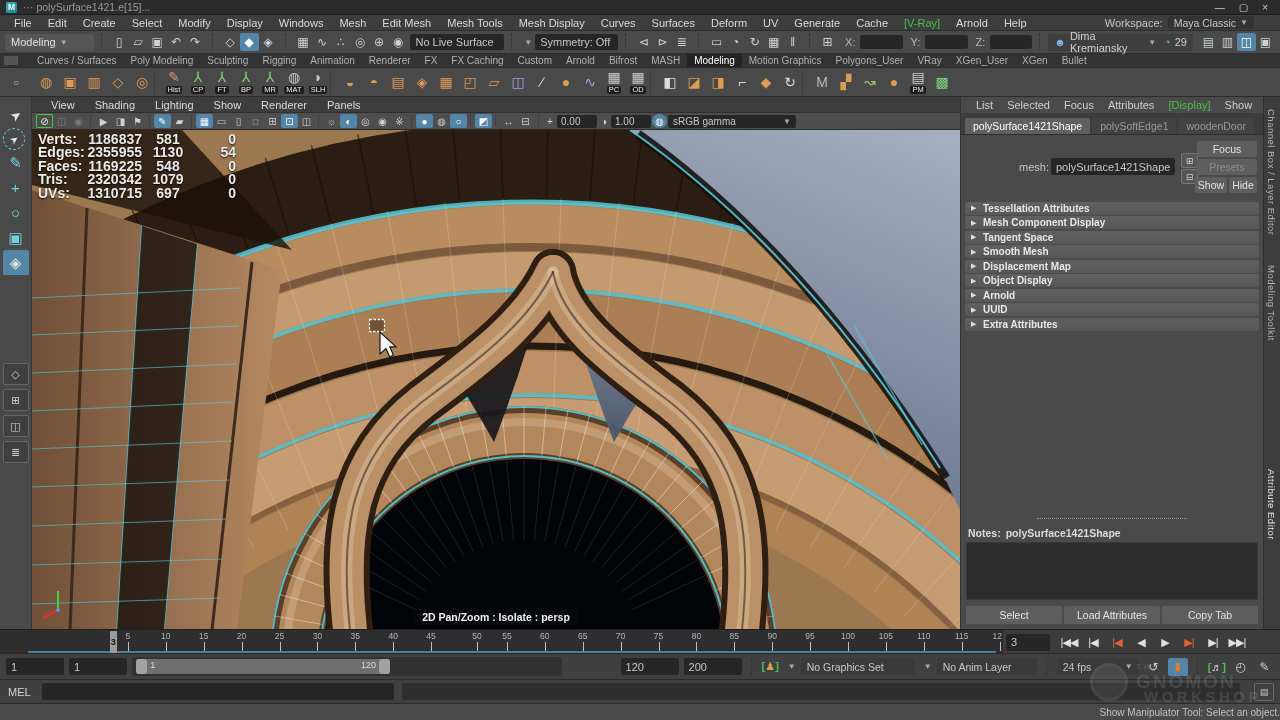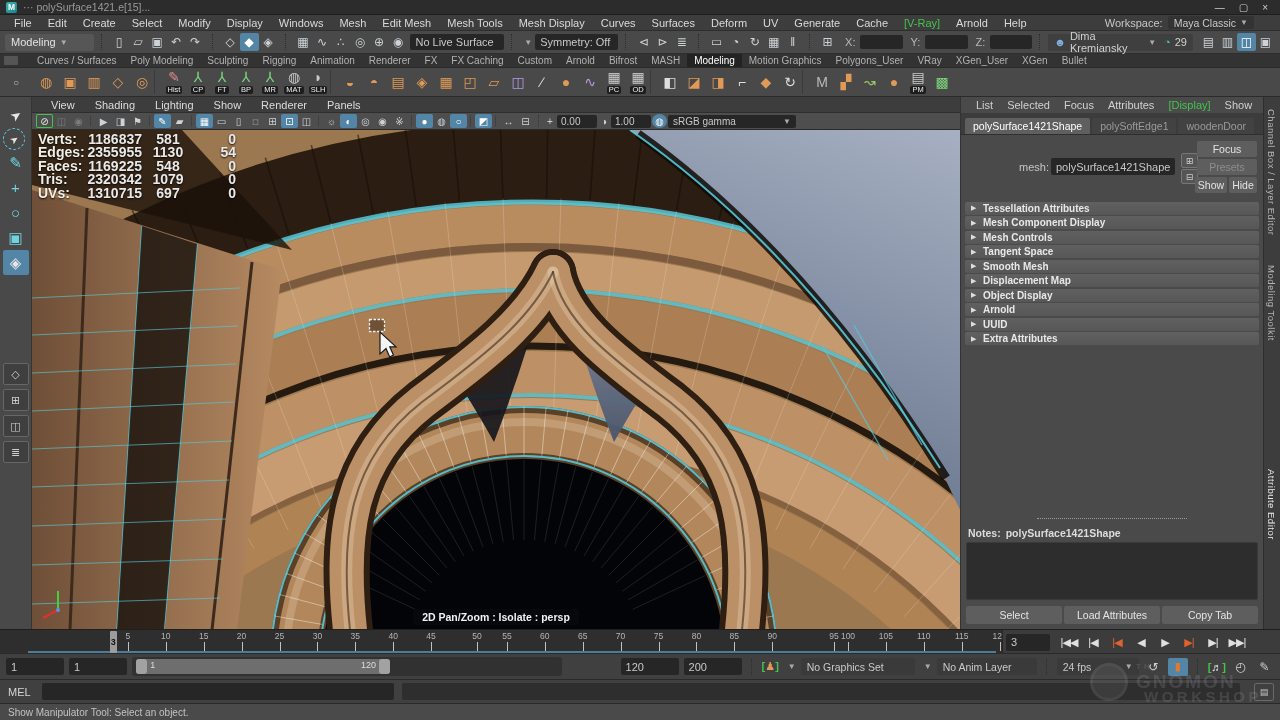--- a/index.html
+++ b/index.html
@@ -176,21 +176,21 @@
   #melrow{top:679px;height:24px;background:#404040;display:flex;align-items:center;gap:8px;
           padding-left:8px;border-top:1px solid #2a2a2a;}
   #mel-label{font-size:11px;color:#d5d5d5;width:26px;}
   #mel-input{width:352px;height:17px;}
   #mel-result{flex:1;height:17px;background:#2e2e2e;border-radius:2px;margin-right:6px;}
   #script-editor-icon{width:18px;height:16px;border:1px solid #6a6a6a;border-radius:2px;margin-right:6px;
                       display:flex;align-items:center;justify-content:center;font-size:9px;color:#c5c5c5;}
 
   
   #helpline{top:703px;height:17px;background:#4a4a4a;display:flex;align-items:center;padding-left:8px;
-            font-size:10px;color:#c2c2c2;border-top:1px solid #2a2a2a;}
+            font-size:10px;color:#c2c2c2;border-top:1px solid #2a2a2a;justify-content:flex-end;}
 
   
   #watermark{position:absolute;right:18px;bottom:16px;z-index:50;pointer-events:none;display:flex;
              align-items:center;gap:8px;opacity:.8;}
   #wm-blob{width:38px;height:38px;border-radius:50%;background:rgba(215,220,228,.10);
            box-shadow:inset 0 0 0 3px rgba(215,220,228,.08);}
   #wm-text{color:rgba(220,226,234,.16);font-weight:bold;line-height:15px;letter-spacing:2px;}
   #wm-the{font-size:8px;letter-spacing:3px;display:block;}
   #wm-1{font-size:19px;display:block;}
   #wm-2{font-size:15px;display:block;letter-spacing:3.5px;margin-left:8px;}
@@ -1072,24 +1072,20 @@
     <div class="ae-section">
           <span class="arrow">▶</span>
           <span class="s-label">Tessellation Attributes</span>
         </div>
         <div class="ae-section">
           <span class="arrow">▶</span>
           <span class="s-label">Mesh Component Display</span>
         </div>
         <div class="ae-section">
           <span class="arrow">▶</span>
-          <span class="s-label">Mesh Controls</span>
-        </div>
-        <div class="ae-section">
-          <span class="arrow">▶</span>
           <span class="s-label">Tangent Space</span>
         </div>
         <div class="ae-section">
           <span class="arrow">▶</span>
           <span class="s-label">Smooth Mesh</span>
         </div>
         <div class="ae-section">
           <span class="arrow">▶</span>
           <span class="s-label">Displacement Map</span>
         </div>
@@ -1188,21 +1184,21 @@
           </div>
           <div class="tick" style="left: 696.4px;">
             <div class="tick-label">80</div>
           </div>
           <div class="tick" style="left: 734.3px;">
             <div class="tick-label">85</div>
           </div>
           <div class="tick" style="left: 772.2px;">
             <div class="tick-label">90</div>
           </div>
-          <div class="tick" style="left: 810.1px; margin-left: 24px;">
+          <div class="tick" style="left: 810.1px;">
             <div class="tick-label">95</div>
           </div>
           <div class="tick" style="left: 848px;">
             <div class="tick-label">100</div>
           </div>
           <div class="tick" style="left: 885.9px;">
             <div class="tick-label">105</div>
           </div>
           <div class="tick" style="left: 923.8px;">
             <div class="tick-label">110</div>

